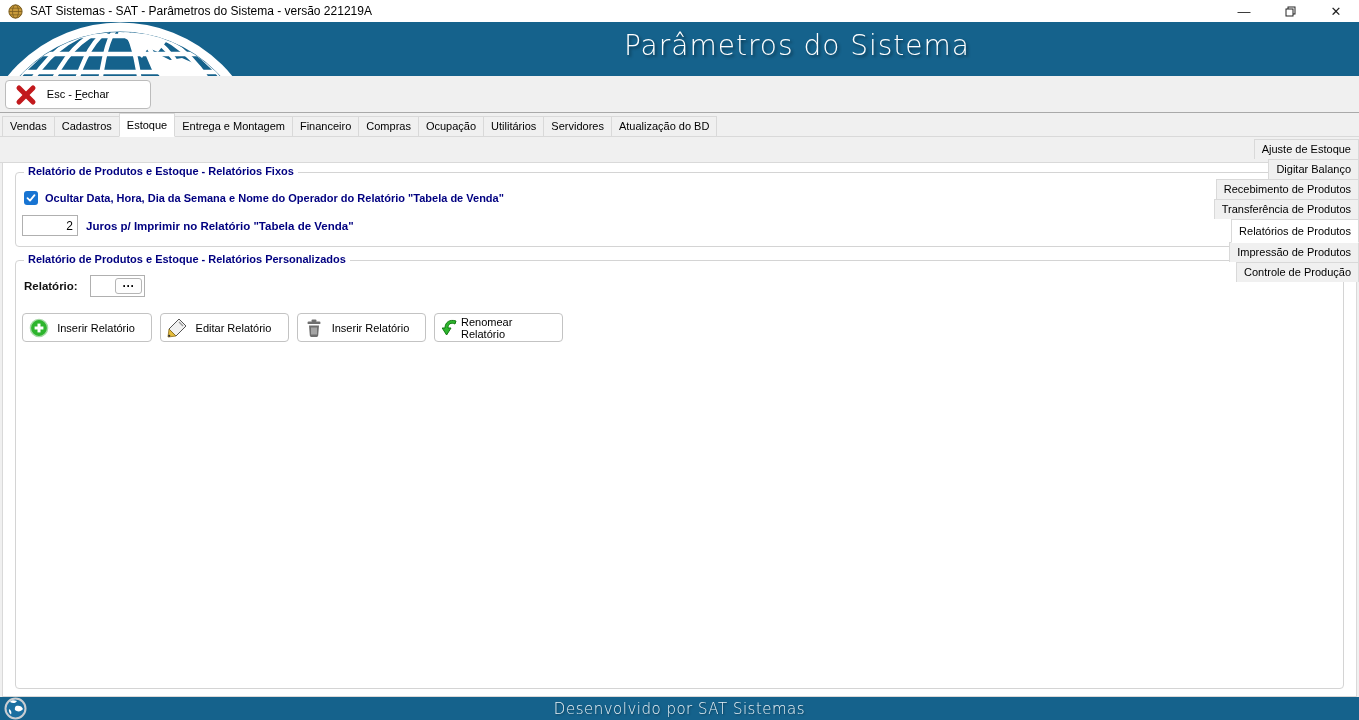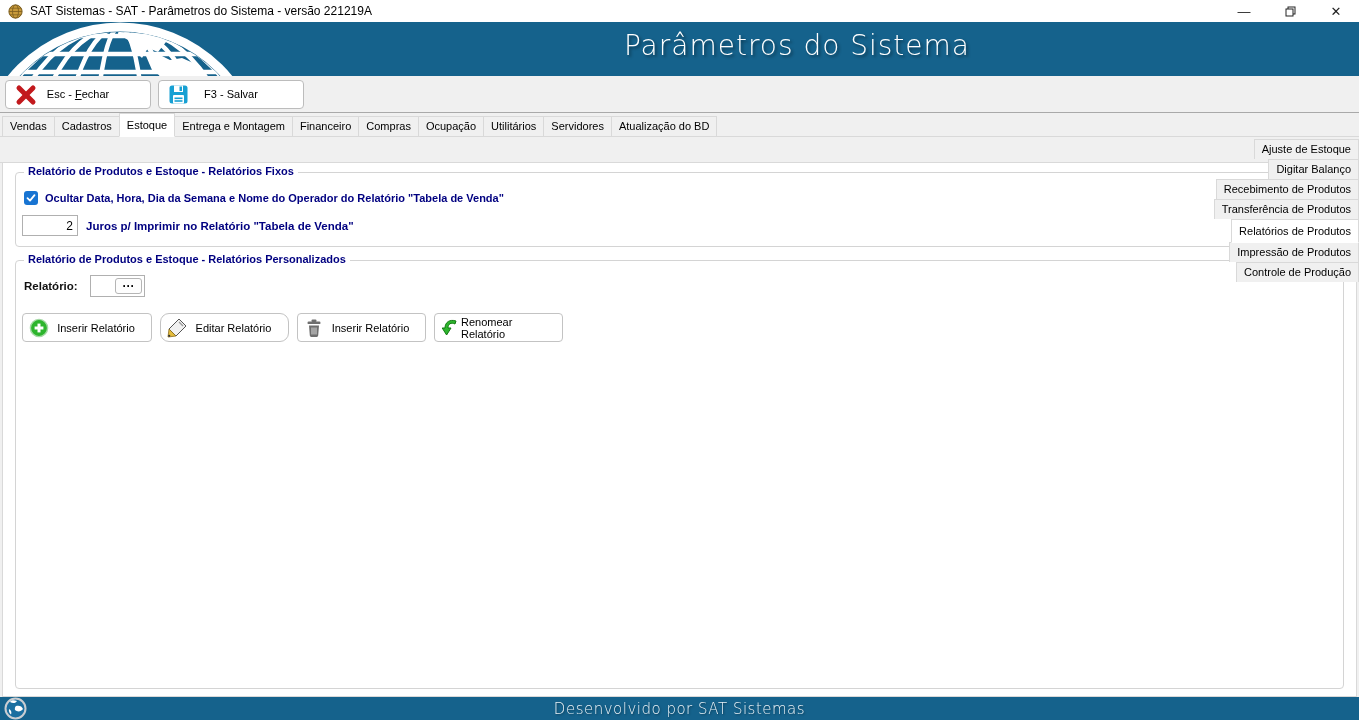--- a/index.html
+++ b/index.html
@@ -80,21 +80,21 @@
                   font-family:"Liberation Sans",sans-serif; font-size:12px; padding-left:3px; outline:none; }
   .ellipsis-btn { position:absolute; right:2px; top:2px; bottom:2px; width:27px;
                   background:#fdfdfd; border:1px solid #b5b5b5; border-radius:3px;
                   font-size:12px; font-weight:bold; color:#000; line-height:14px;
                   display:flex; align-items:center; justify-content:center; cursor:default; }
 
   .btn-row { position:absolute; top:52px; left:6px; display:flex; gap:8px; }
   .act-btn { position:relative; height:29px; background:#fff; border:1px solid #c3c3c3;
              border-radius:4px; display:flex; align-items:center; justify-content:center;
              font-size:11px; color:#000; padding-left:26px; padding-right:8px; cursor:default; }
-  .b-insert { width:130px; } .b-edit { width:129px;border-radius:9px; } .b-delete { width:129px; } .b-rename { width:129px; }
+  .b-insert { width:130px; } .b-edit { width:129px; } .b-delete { width:129px; } .b-rename { width:129px; }
   .act-btn .ico { position:absolute; left:6px; top:4px; display:flex; }
 
   
   .footer { position:absolute; left:0; right:0; bottom:0; height:23px; background:#15628C; }
   .footer-globe { position:absolute; left:4px; top:0; display:flex; }
   .footer-text { position:absolute; left:0; right:0; top:3px; text-align:center;
                  color:#eaf2f7; font-size:15px; font-weight:300; letter-spacing:.5px;
                  font-family:"DejaVu Sans","Liberation Sans",sans-serif;
                  text-shadow:1px 1px 2px rgba(0,0,0,.4); }
 </style>
@@ -156,33 +156,20 @@
 <div class="toolbar">
   <div class="tb-btn">
     <span class="ico">
       <svg width="22" height="22" viewBox="0 0 22 22">
         <line x1="4" y1="4" x2="18" y2="18" stroke="#C2191D" stroke-width="5" stroke-linecap="round"></line>
         <line x1="18" y1="4" x2="4" y2="18" stroke="#C2191D" stroke-width="5" stroke-linecap="round"></line>
       </svg>
     </span>
     <span><span>Esc - </span><span class="u">F</span><span>echar</span></span>
   </div>
-  <div class="tb-btn">
-    <span class="ico">
-      <svg width="21" height="21" viewBox="0 0 21 21">
-        <rect x="1.5" y="1.5" width="18" height="18" rx="2.5" fill="#17A0D3"></rect>
-        <rect x="6" y="1.5" width="9" height="6.5" fill="#ffffff"></rect>
-        <rect x="11.5" y="2.5" width="2.5" height="4.5" fill="#17A0D3"></rect>
-        <rect x="5" y="11" width="11" height="8.5" rx="1" fill="#ffffff"></rect>
-        <rect x="6.5" y="13.5" width="8" height="1.6" fill="#17A0D3"></rect>
-        <rect x="6.5" y="16.2" width="8" height="1.6" fill="#17A0D3"></rect>
-      </svg>
-    </span>
-    <span>F3 - Salvar</span>
-  </div>
 </div>
 
 <div class="tabstrip strip1">
   <div class="tab">Vendas</div>
   <div class="tab">Cadastros</div>
   <div class="tab sel">Estoque</div>
   <div class="tab">Entrega e Montagem</div>
   <div class="tab">Financeiro</div>
   <div class="tab">Compras</div>
   <div class="tab">Ocupação</div>

